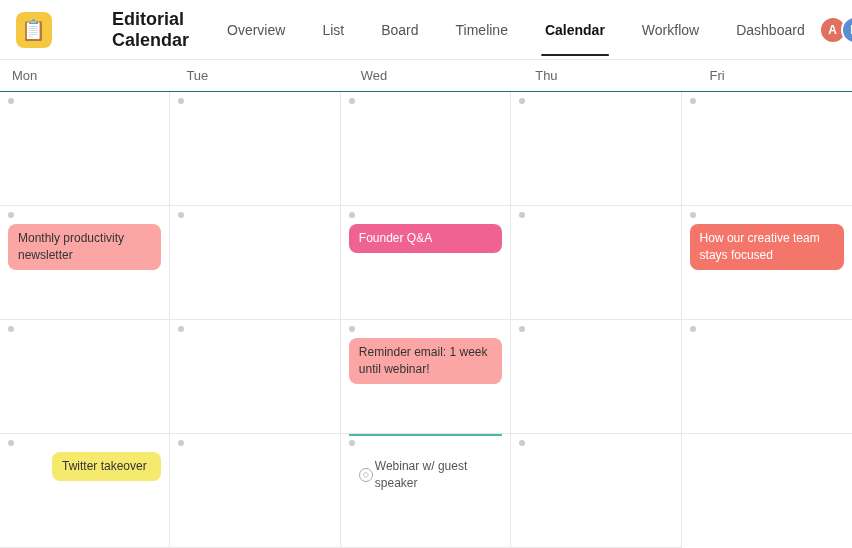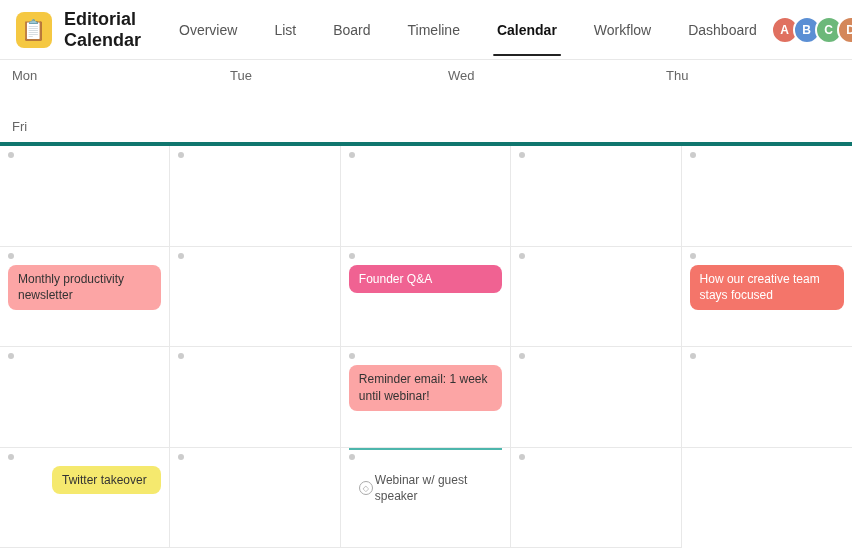--- a/index.html
+++ b/index.html
@@ -2,32 +2,32 @@
 <html><head>
   <meta charset="utf-8">
   <style>
     * { box-sizing: border-box; margin: 0; padding: 0; }
     body { font-family: -apple-system, BlinkMacSystemFont, 'Segoe UI', sans-serif; background: #fff; width: 852px; height: 548px; overflow: hidden; }
 
     
     .header { display: flex; align-items: center; padding: 0 16px; height: 60px; border-bottom: 1px solid #e8e8e8; }
     .app-icon { width: 36px; height: 36px; background: #f5c842; border-radius: 8px; display: flex; align-items: center; justify-content: center; margin-right: 12px; flex-shrink: 0; }
     .app-icon-inner { font-size: 20px; }
-    .app-title { font-size: 18px; font-weight: 600; color: #1a1a1a; margin-right: 24px; }
+    .app-title { font-size: 18px; font-weight: 600; color: #1a1a1a; margin-right: 24px; margin-left: 48px; }
     .nav { display: flex; align-items: center; gap: 9px; flex: 1; }
     .nav-item { padding: 8px 14px; font-size: 14px; color: #555; cursor: pointer; text-decoration: none; position: relative; }
     .nav-item.active { color: #111; font-weight: 700; }
     .nav-item.active::after { content: ''; position: absolute; bottom: -10px; left: 50%; transform: translateX(-50%); width: calc(100% - 20px); height: 2px; background: #222; border-radius: 1px; }
     .avatar { width: 28px; height: 28px; border-radius: 50%; border: 2px solid #fff; overflow: hidden; display: inline-flex; align-items: center; justify-content: center; font-size: 12px; font-weight: 600; color: #fff; margin-left: -6px; }
     .avatar:first-child { margin-left: 0; }
     .avatar-group { display: flex; align-items: center; }
 
     
     .calendar { display: flex; flex-direction: column; flex: 1; height: calc(548px - 60px); }
-    .day-headers { display: grid; grid-template-columns: repeat(4, 1fr); border-bottom: 4px solid #0f766e; gap: 20px; }
+    .day-headers { display: grid; grid-template-columns: repeat(5, 1fr); border-bottom: 1px solid #0f766e; gap: 20px; }
     .day-header { padding: 8px 12px; font-size: 13px; font-weight: 500; color: #666; }
     .calendar-body { display: grid; grid-template-columns: repeat(5, 1fr); grid-template-rows: repeat(4, 1fr); flex: 1; height: calc(548px - 60px - 36px); }
     .cell { border-right: 1px solid #e8e8e8; border-bottom: 1px solid #e8e8e8; padding: 6px 8px; position: relative; min-height: 100px; }
     .cell:nth-child(5n) { border-right: none; }
     .cell-dot { width: 6px; height: 6px; border-radius: 50%; background: #ccc; margin-bottom: 6px; }
     .event { border-radius: 8px; padding: 6px 10px; font-size: 12px; font-weight: 500; margin-bottom: 4px; line-height: 1.4; cursor: pointer; }
     .event-red { background: #f4756a; color: #fff; }
     .event-green { background: #5ec9c2; color: #fff; }
     .event-orange { background: #fca5a5; color: #333; }
     .event-pink { background: #f06292; color: #fff; }

